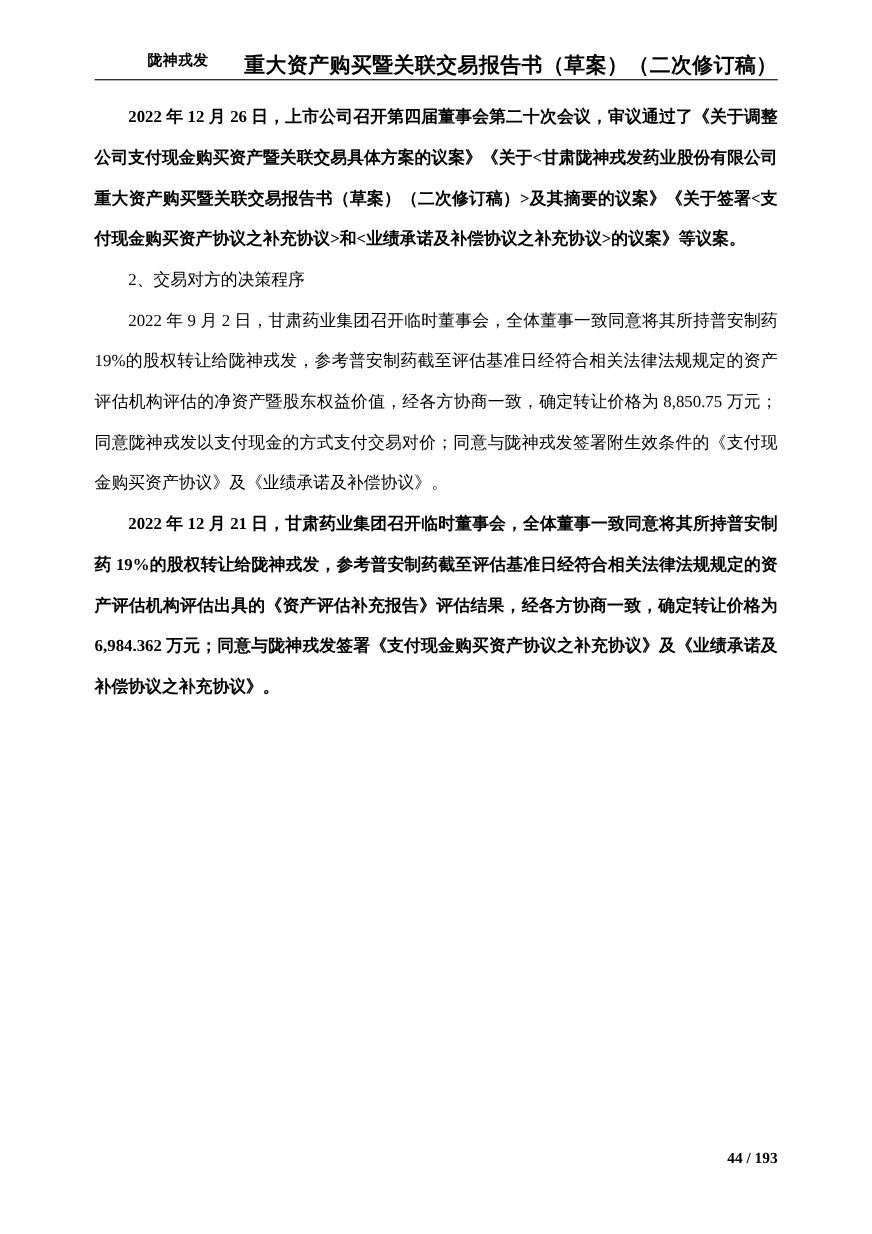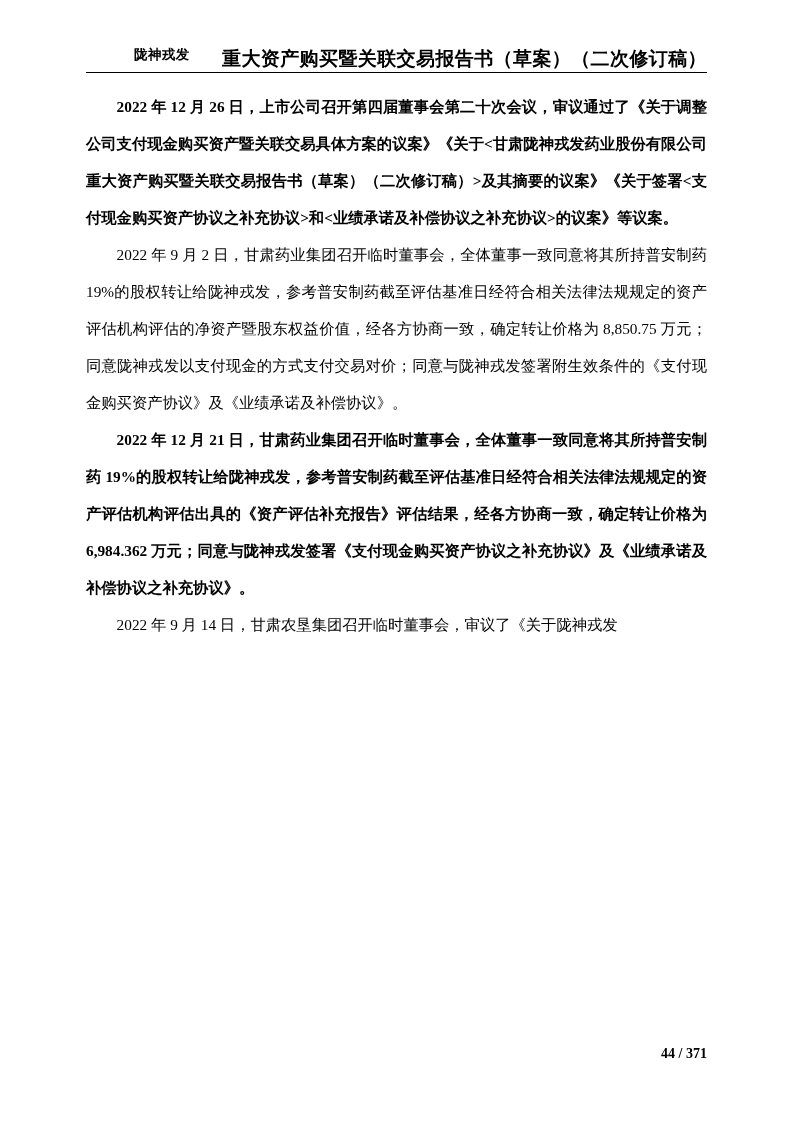--- a/index.html
+++ b/index.html
@@ -81,22 +81,22 @@
 <div class="page">
 
   <div class="header">
     <div class="header-left">陇神戎发</div>
     <div class="header-right">重大资产购买暨关联交易报告书（草案）（二次修订稿）</div>
   </div>
   <div class="header-rule"></div>
 
   <div class="content">
     <p class="para bold">2022 年 12 月 26 日，上市公司召开第四届董事会第二十次会议，审议通过了《关于调整公司支付现金购买资产暨关联交易具体方案的议案》《关于&lt;甘肃陇神戎发药业股份有限公司重大资产购买暨关联交易报告书（草案）（二次修订稿）&gt;及其摘要的议案》《关于签署&lt;支付现金购买资产协议之补充协议&gt;和&lt;业绩承诺及补偿协议之补充协议&gt;的议案》等议案。</p>
+    <p class="para">2、交易对方的决策程序</p>
     <p class="para">2022 年 9 月 2 日，甘肃药业集团召开临时董事会，全体董事一致同意将其所持普安制药 19%的股权转让给陇神戎发，参考普安制药截至评估基准日经符合相关法律法规规定的资产评估机构评估的净资产暨股东权益价值，经各方协商一致，确定转让价格为 8,850.75 万元；同意陇神戎发以支付现金的方式支付交易对价；同意与陇神戎发签署附生效条件的《支付现金购买资产协议》及《业绩承诺及补偿协议》。</p>
     <p class="para bold">2022 年 12 月 21 日，甘肃药业集团召开临时董事会，全体董事一致同意将其所持普安制药 19%的股权转让给陇神戎发，参考普安制药截至评估基准日经符合相关法律法规规定的资产评估机构评估出具的《资产评估补充报告》评估结果，经各方协商一致，确定转让价格为 6,984.362 万元；同意与陇神戎发签署《支付现金购买资产协议之补充协议》及《业绩承诺及补偿协议之补充协议》。</p>
-    <p class="para">2022 年 9 月 14 日，甘肃农垦集团召开临时董事会，审议了《关于陇神戎发</p>
   </div>
 
   <div class="footer">
-    <span>44 / 371</span>
+    <span>44 / 193</span>
   </div>
 
 </div>
 
 </body></html>

